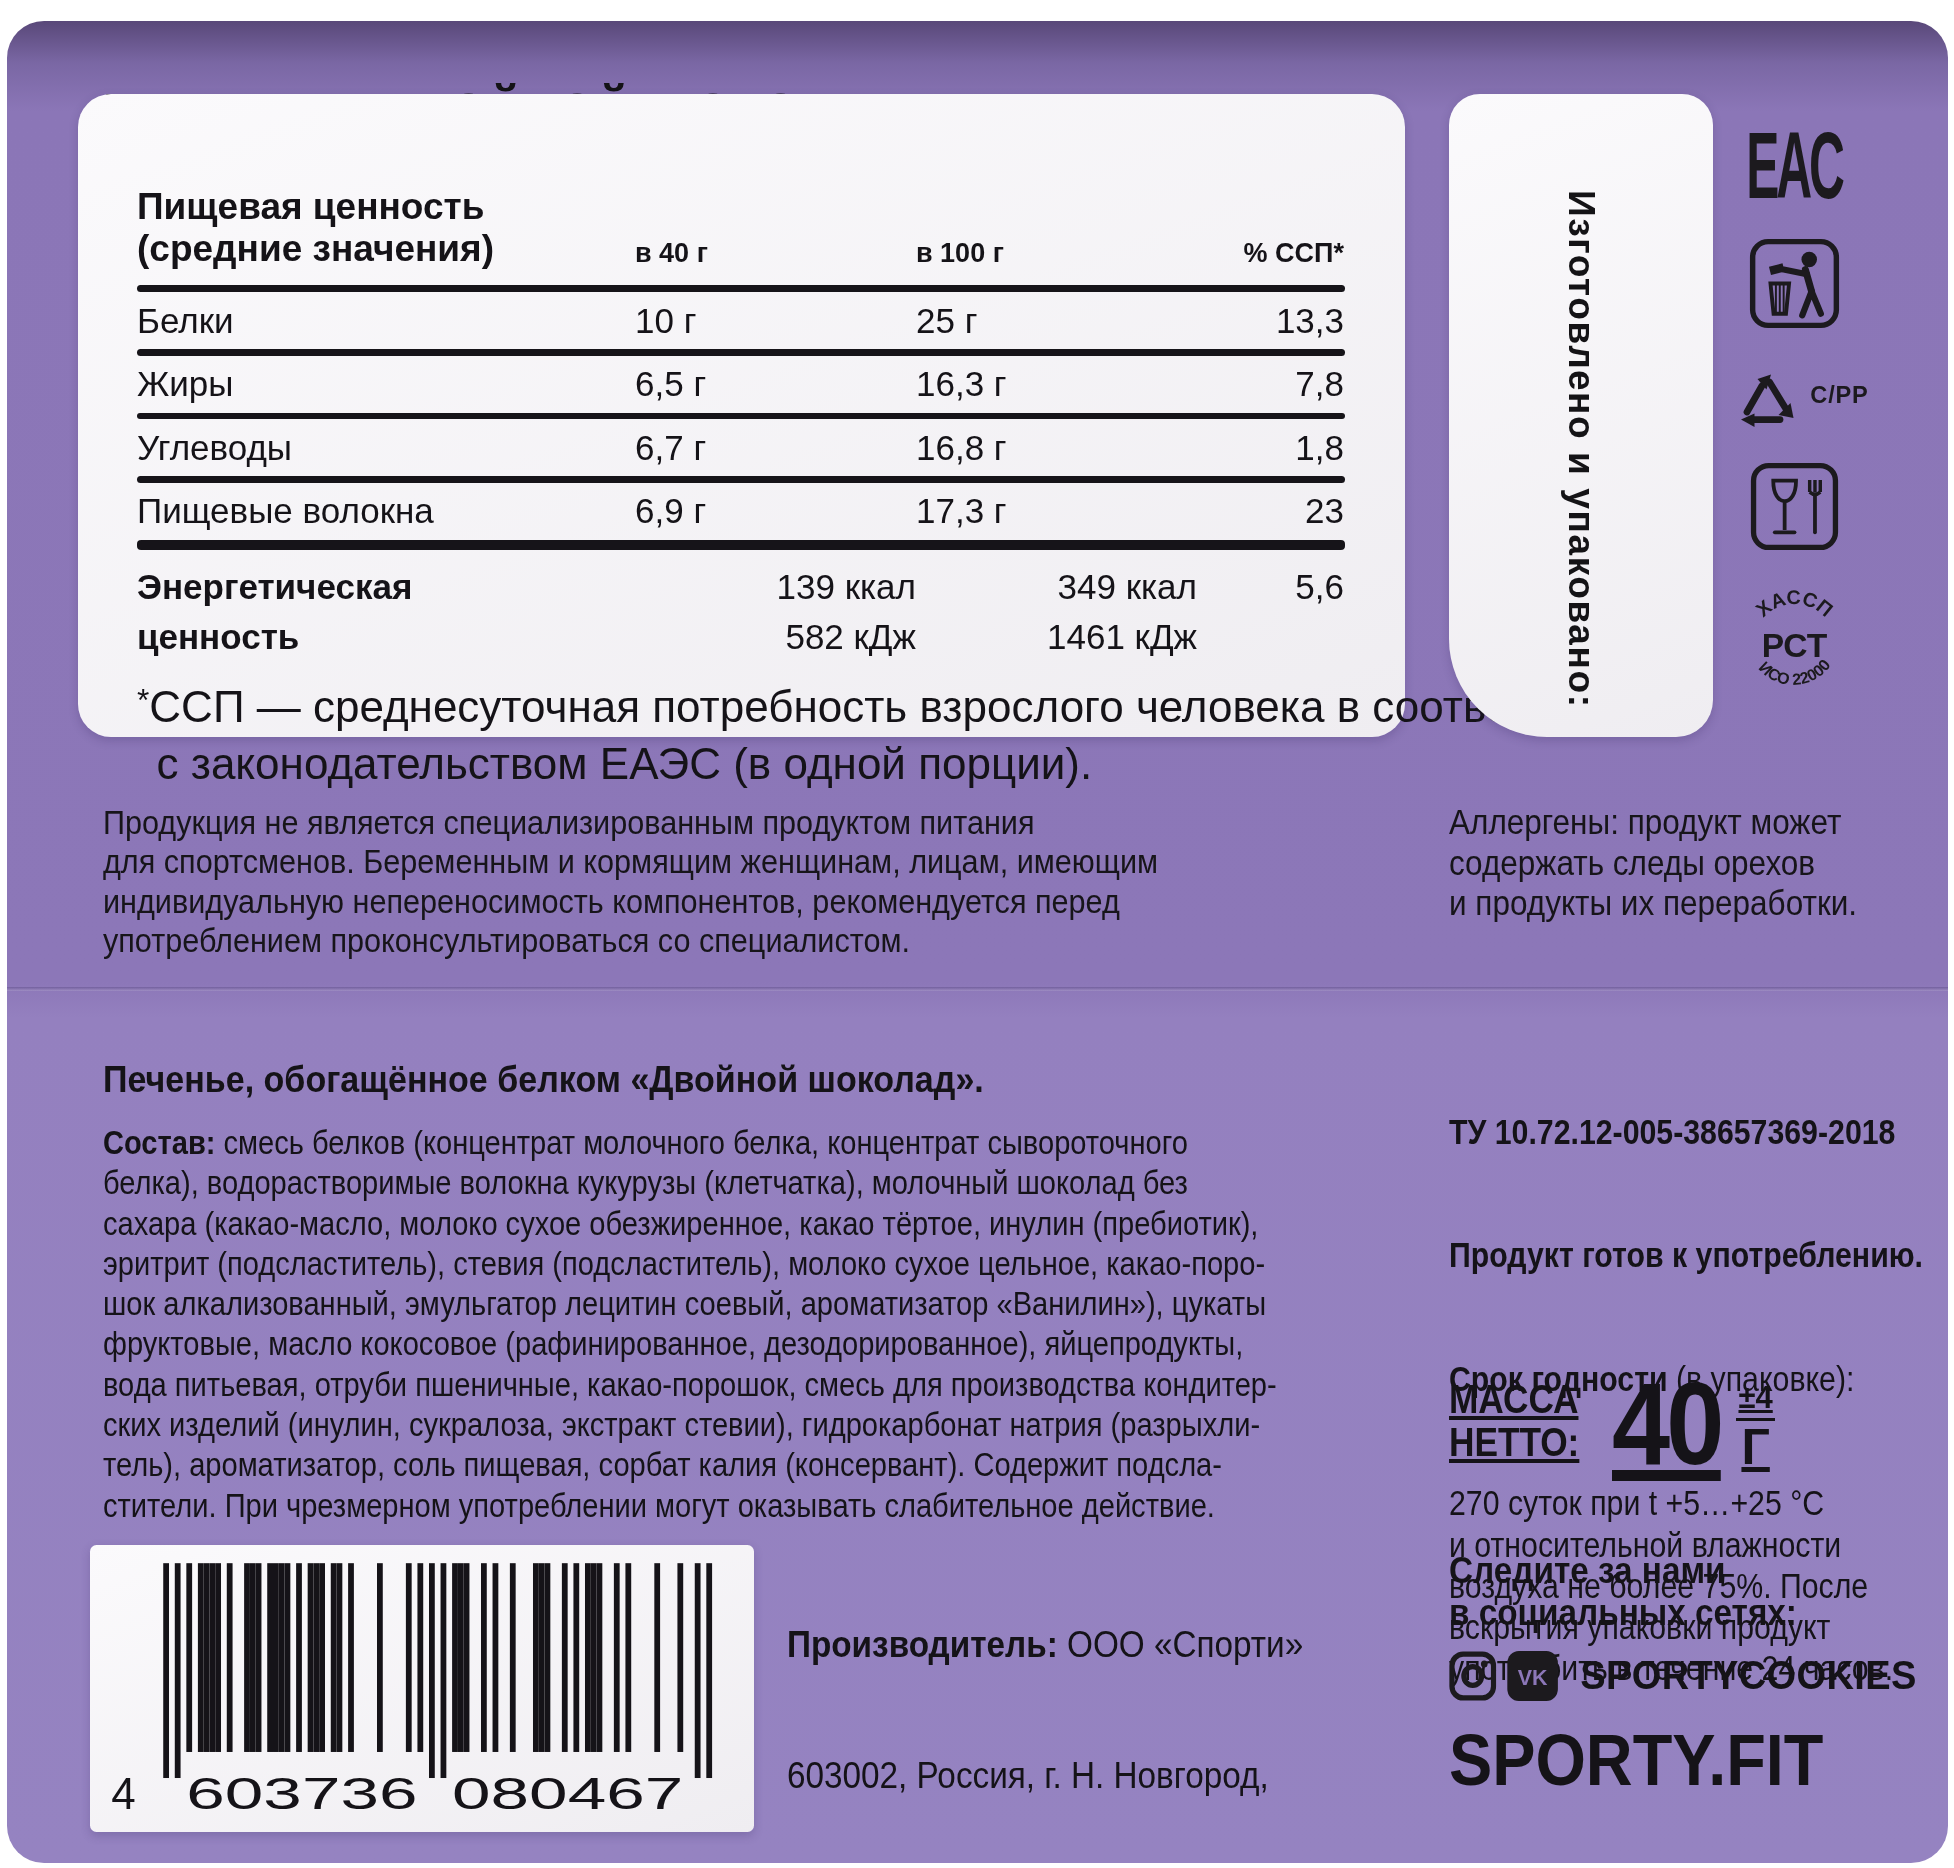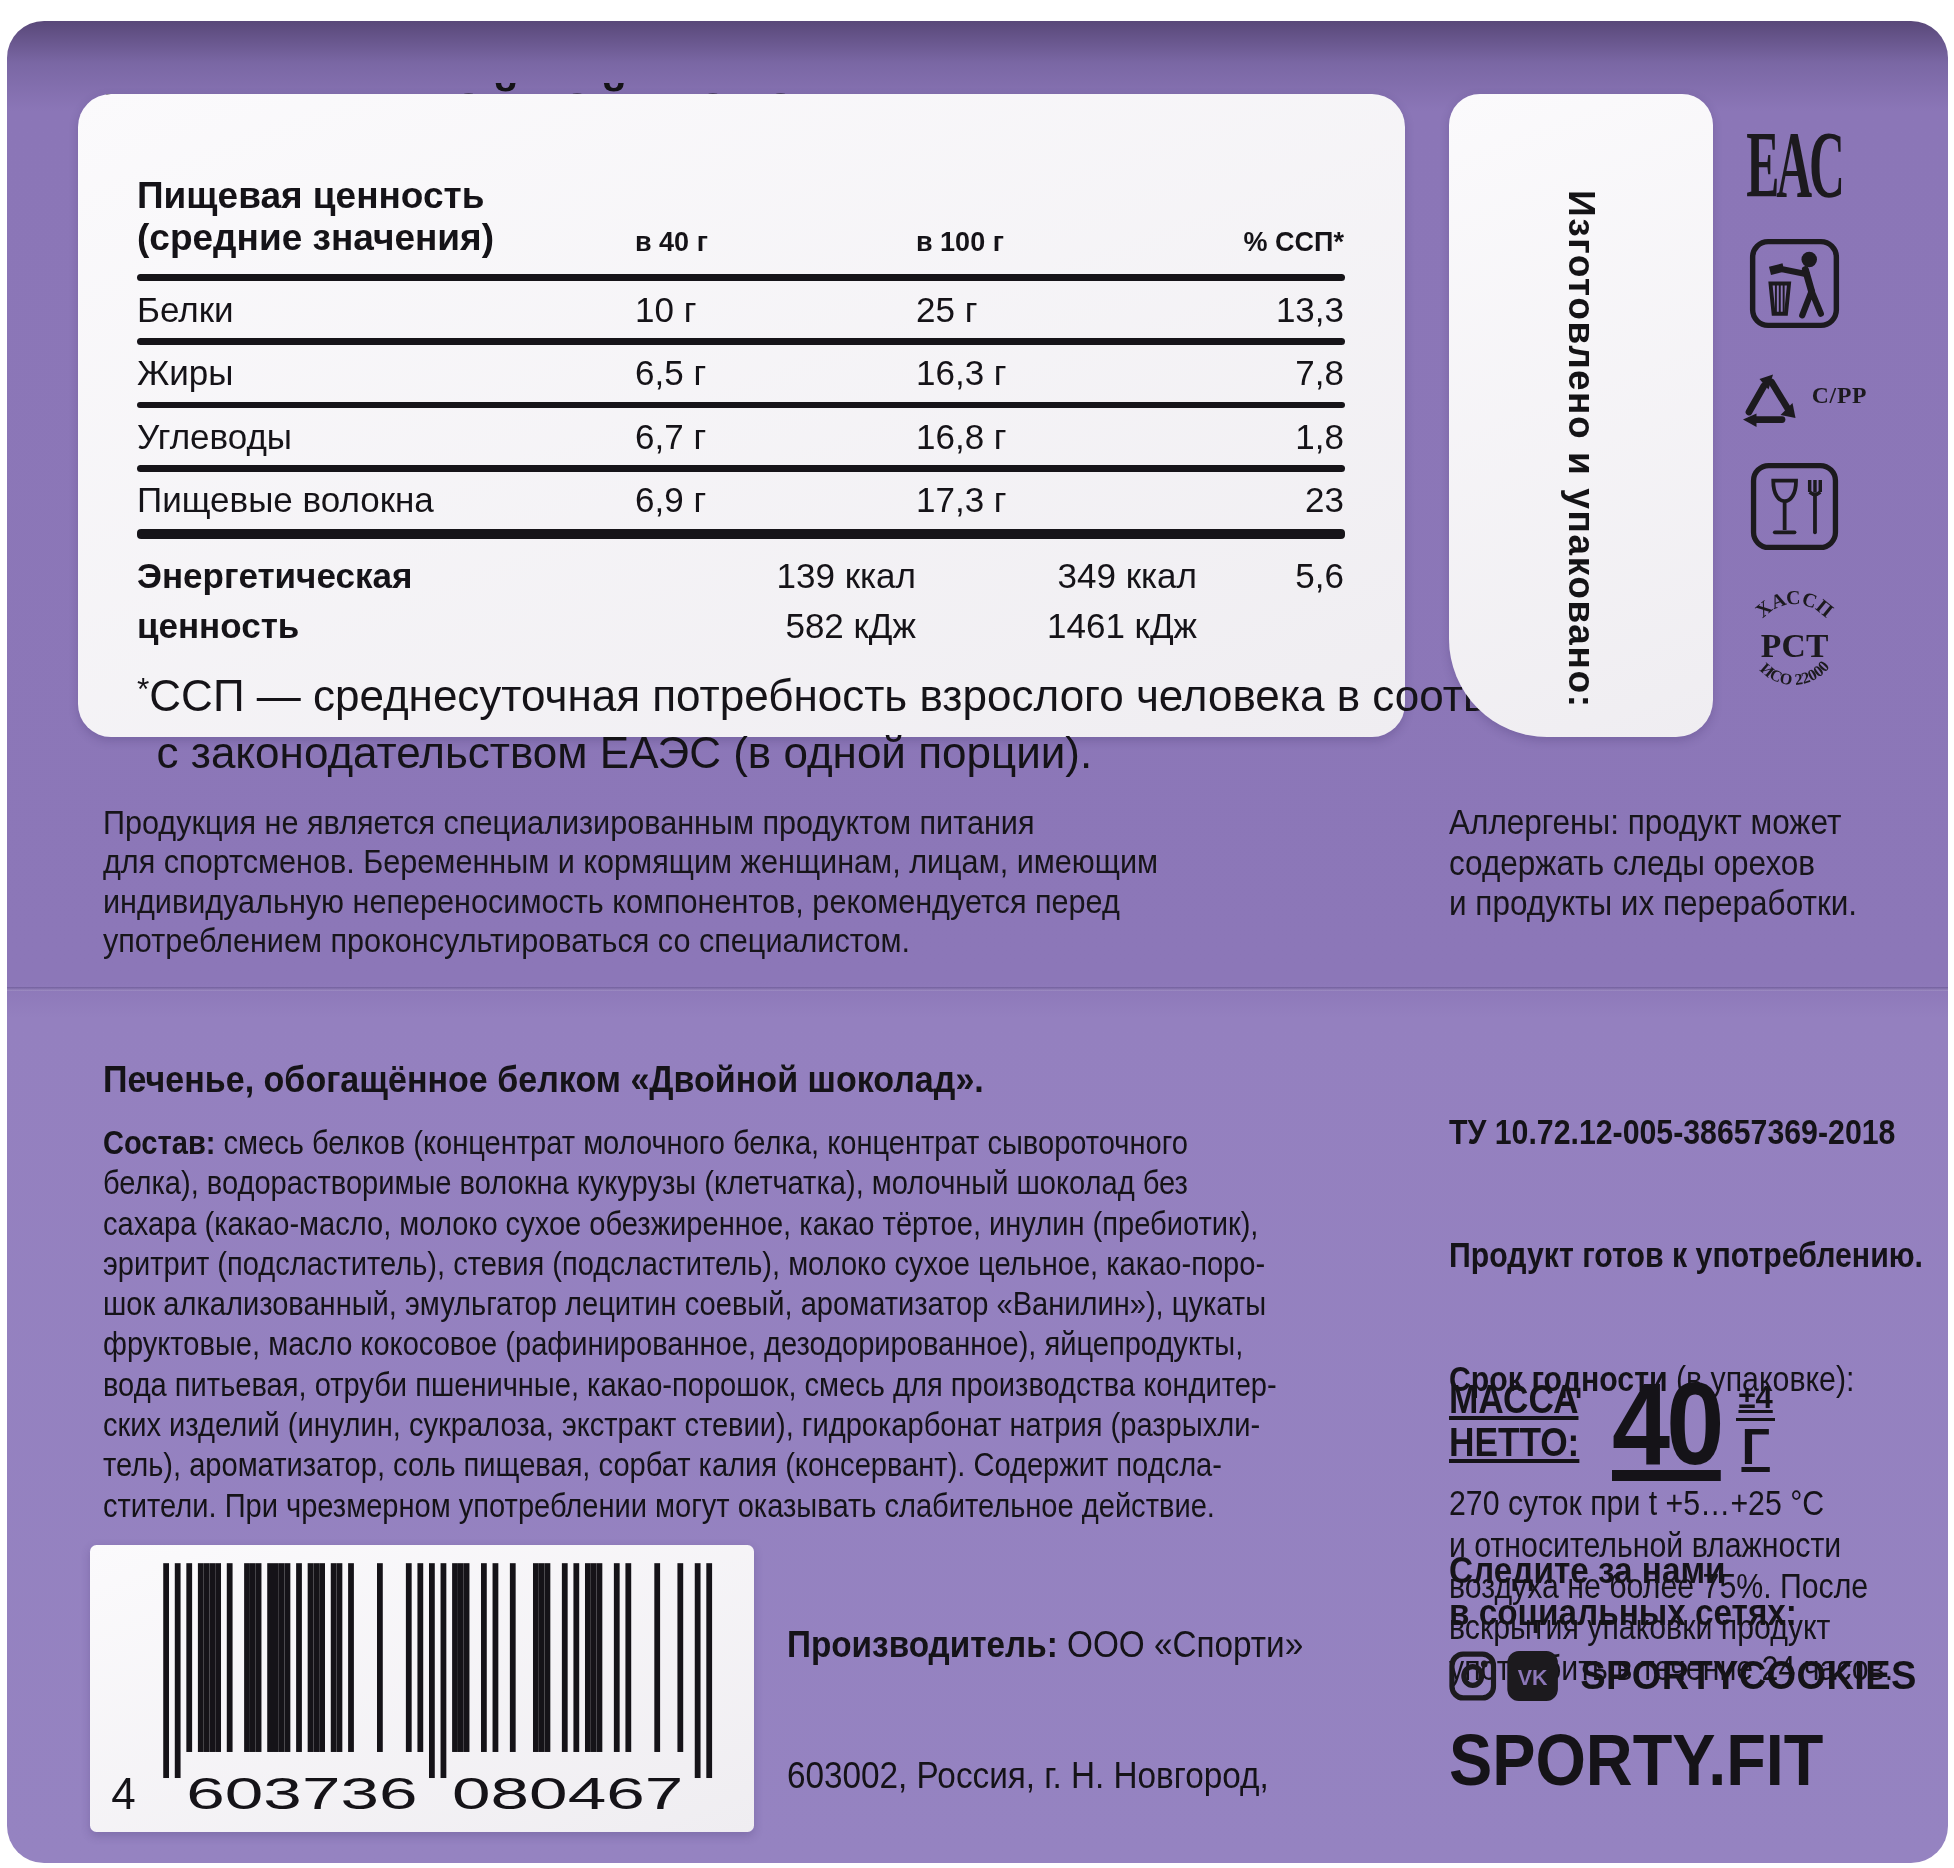--- a/index.html
+++ b/index.html
@@ -9,39 +9,39 @@
            background:linear-gradient(180deg,#594879 0px,#7a67a4 42px,#8b76b7 90px,#8c77b8 961px,#9480bf 997px,#9583c1 100%);}
   .seam{position:absolute;left:6.5px;top:987px;width:1941px;height:4.1px;
         background:linear-gradient(180deg,rgba(55,40,95,.30),rgba(255,255,255,.15));}
 
   .title{position:absolute;left:103px;top:47px;font-size:52px;font-weight:700;letter-spacing:-0.8px;
          color:#141316;transform:scaleX(.96);transform-origin:left top;white-space:pre;}
 
   .wbox{position:absolute;background:linear-gradient(160deg,#fbfafc,#efedf1);box-shadow:0 3.3px 9.8px rgba(50,35,90,.22);}
   .nutri{left:78px;top:94px;width:1327px;height:643px;border-radius:33px;box-sizing:border-box;padding:0 60px 0 59px;}
   .tgrid{display:grid;grid-template-columns:498px 281px 281px 147px;}
-  .thead{align-items:end;padding-top:81px;font-weight:700;}
+  .thead{align-items:end;padding-top:81px;font-weight:700;margin-top:11px;}
   .thead .hlabel{font-size:37px;line-height:1.14;white-space:pre;}
   .thead .col{font-size:27px;padding-bottom:1.6px;}
   .c4{text-align:right;}
   .rule{height:7.3px;background:#161419;border-radius:4.1px;margin-top:14.7px;}
   .rule.mid{margin-top:0;height:6.5px;}
   .rule.heavy{margin-top:0;height:9.8px;}
   .trow{height:57px;align-items:center;font-size:35px;}
   .erow{align-items:start;padding-top:12px;font-size:35px;}
   .erow .ename{font-weight:700;line-height:1.45;white-space:pre;}
   .erow .eval{line-height:1.45;white-space:pre;text-align:right;}
   .fnote{margin-top:14.7px;font-size:44px;line-height:1.3;padding-left:19.5px;text-indent:-19.5px;white-space:pre;}
   .fnote .star{font-size:72%;vertical-align:10.6px;font-weight:400;}
 
   .made{left:1449px;top:94px;width:264px;height:643px;border-radius:31px 31px 37px 98px;
         display:flex;justify-content:center;box-sizing:border-box;padding-top:96px;}
   .vtext{writing-mode:vertical-rl;text-orientation:mixed;font-size:37px;font-weight:700;letter-spacing:1.6px;color:#141316;}
 
-  .certs{position:absolute;left:1731px;top:121px;width:127px;display:flex;flex-direction:column;align-items:center;gap:28px;color:#1c1a1e;font-family:Liberation Serif, serif;}
+  .certs{position:absolute;left:1731px;top:121px;width:127px;display:flex;flex-direction:column;align-items:center;gap:28px;color:#1c1a1e;}
   .eac{font-size:54px;font-weight:700;letter-spacing:-3.3px;transform:scale(.92,1.75);transform-origin:center;
        height:88px;display:flex;align-items:center;}
   .certs svg{display:block;}
   .rc-label{font-size:23.6px;font-weight:700;margin-top:0px;letter-spacing:0.8px;}
   .rcwrap{display:flex;flex-direction:row;align-items:center;}
 
   .para{position:absolute;font-size:34px;line-height:1.16;white-space:pre;transform:scaleX(.9);transform-origin:left top;color:#17151a;}
   .warning{left:103px;top:769px;}
   .allergens{left:1449px;top:767px;font-size:35px;}
 

